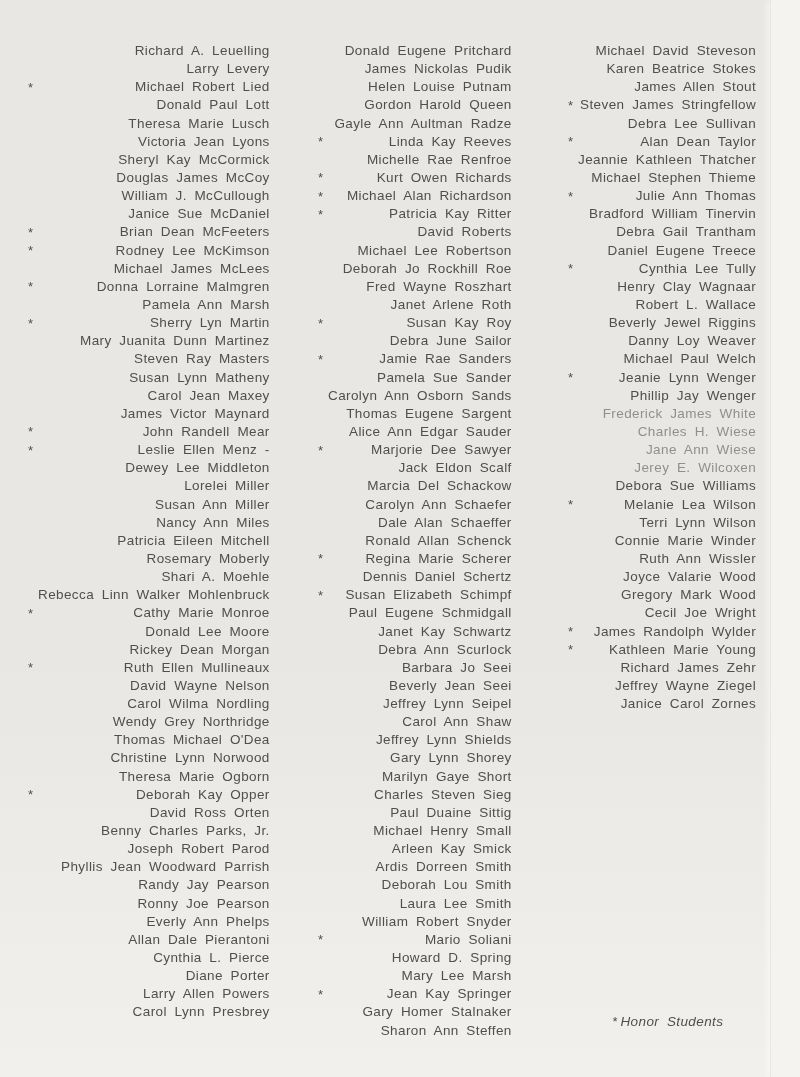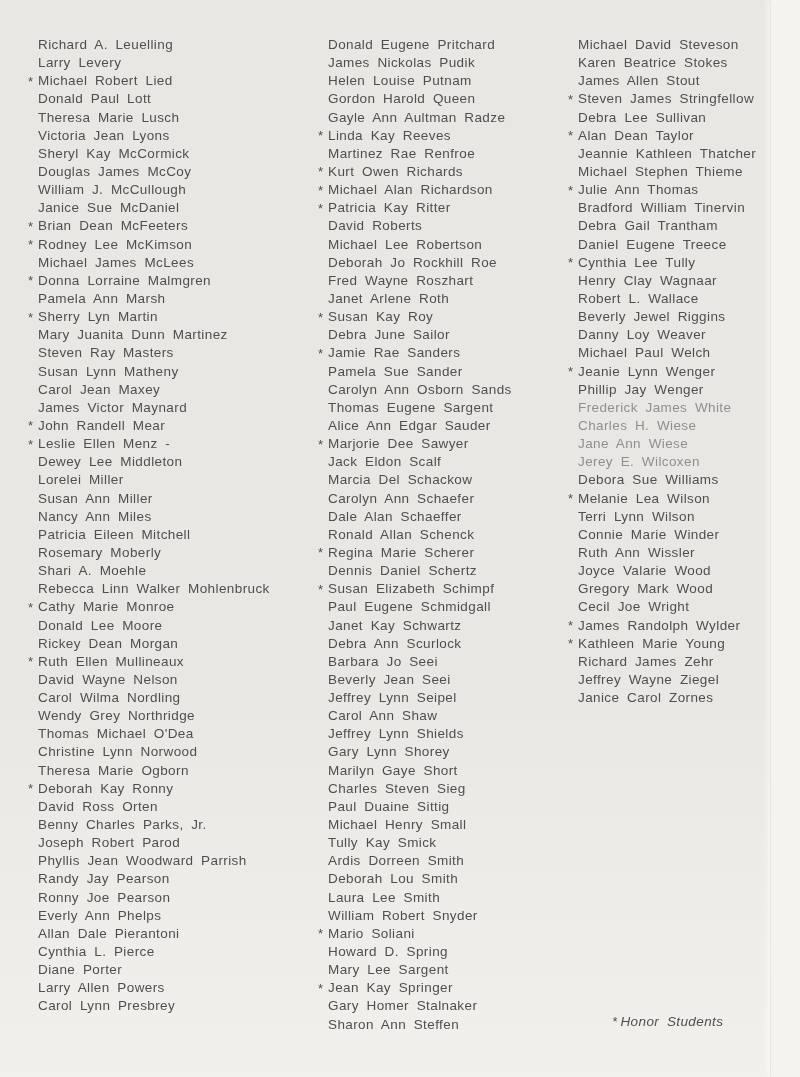--- a/index.html
+++ b/index.html
@@ -23,21 +23,22 @@
   }
   .page-edge{
     position:absolute;top:0;right:0;width:30px;height:100%;
     background:var(--paper-edge);
     border-left:1px solid rgba(0,0,0,0.05);
     box-shadow:-3px 0 6px rgba(255,255,255,0.5);
   }
   ul.col{
     list-style:none;
     position:absolute;
-    top:36px;
+    top:42px;
+    text-align:right;
   }
   ul.col[data-col="0"]{left:38px;}
   ul.col[data-col="1"]{left:328px;}
   ul.col[data-col="2"]{left:578px;}
   ul.col li{
     position:relative;
     height:18.15px;
     line-height:18.15px;
     white-space:nowrap;
     font-size:13.5px;
@@ -110,42 +111,42 @@
       <li><span class="star">*</span><span>Cathy Marie Monroe</span></li>
       <li><span>Donald Lee Moore</span></li>
       <li><span>Rickey Dean Morgan</span></li>
       <li><span class="star">*</span><span>Ruth Ellen Mullineaux</span></li>
       <li><span>David Wayne Nelson</span></li>
       <li><span>Carol Wilma Nordling</span></li>
       <li><span>Wendy Grey Northridge</span></li>
       <li><span>Thomas Michael O'Dea</span></li>
       <li><span>Christine Lynn Norwood</span></li>
       <li><span>Theresa Marie Ogborn</span></li>
-      <li><span class="star">*</span><span>Deborah Kay Ronny</span></li>
+      <li><span class="star">*</span><span>Deborah Kay Opper</span></li>
       <li><span>David Ross Orten</span></li>
       <li><span>Benny Charles Parks, Jr.</span></li>
       <li><span>Joseph Robert Parod</span></li>
       <li><span>Phyllis Jean Woodward Parrish</span></li>
       <li><span>Randy Jay Pearson</span></li>
       <li><span>Ronny Joe Pearson</span></li>
       <li><span>Everly Ann Phelps</span></li>
       <li><span>Allan Dale Pierantoni</span></li>
       <li><span>Cynthia L. Pierce</span></li>
       <li><span>Diane Porter</span></li>
       <li><span>Larry Allen Powers</span></li>
       <li><span>Carol Lynn Presbrey</span></li>
     </ul>
   <ul class="col" data-col="1">
       <li><span>Donald Eugene Pritchard</span></li>
       <li><span>James Nickolas Pudik</span></li>
       <li><span>Helen Louise Putnam</span></li>
       <li><span>Gordon Harold Queen</span></li>
       <li><span>Gayle Ann Aultman Radze</span></li>
       <li><span class="star">*</span><span>Linda Kay Reeves</span></li>
-      <li><span>Martinez Rae Renfroe</span></li>
+      <li><span>Michelle Rae Renfroe</span></li>
       <li><span class="star">*</span><span>Kurt Owen Richards</span></li>
       <li><span class="star">*</span><span>Michael Alan Richardson</span></li>
       <li><span class="star">*</span><span>Patricia Kay Ritter</span></li>
       <li><span>David Roberts</span></li>
       <li><span>Michael Lee Robertson</span></li>
       <li><span>Deborah Jo Rockhill Roe</span></li>
       <li><span>Fred Wayne Roszhart</span></li>
       <li><span>Janet Arlene Roth</span></li>
       <li><span class="star">*</span><span>Susan Kay Roy</span></li>
       <li><span>Debra June Sailor</span></li>
@@ -169,28 +170,28 @@
       <li><span>Barbara Jo Seei</span></li>
       <li><span>Beverly Jean Seei</span></li>
       <li><span>Jeffrey Lynn Seipel</span></li>
       <li><span>Carol Ann Shaw</span></li>
       <li><span>Jeffrey Lynn Shields</span></li>
       <li><span>Gary Lynn Shorey</span></li>
       <li><span>Marilyn Gaye Short</span></li>
       <li><span>Charles Steven Sieg</span></li>
       <li><span>Paul Duaine Sittig</span></li>
       <li><span>Michael Henry Small</span></li>
-      <li><span>Tully Kay Smick</span></li>
+      <li><span>Arleen Kay Smick</span></li>
       <li><span>Ardis Dorreen Smith</span></li>
       <li><span>Deborah Lou Smith</span></li>
       <li><span>Laura Lee Smith</span></li>
       <li><span>William Robert Snyder</span></li>
       <li><span class="star">*</span><span>Mario Soliani</span></li>
       <li><span>Howard D. Spring</span></li>
-      <li><span>Mary Lee Sargent</span></li>
+      <li><span>Mary Lee Marsh</span></li>
       <li><span class="star">*</span><span>Jean Kay Springer</span></li>
       <li><span>Gary Homer Stalnaker</span></li>
       <li><span>Sharon Ann Steffen</span></li>
     </ul>
   <ul class="col" data-col="2">
       <li><span>Michael David Steveson</span></li>
       <li><span>Karen Beatrice Stokes</span></li>
       <li><span>James Allen Stout</span></li>
       <li><span class="star">*</span><span>Steven James Stringfellow</span></li>
       <li><span>Debra Lee Sullivan</span></li>

